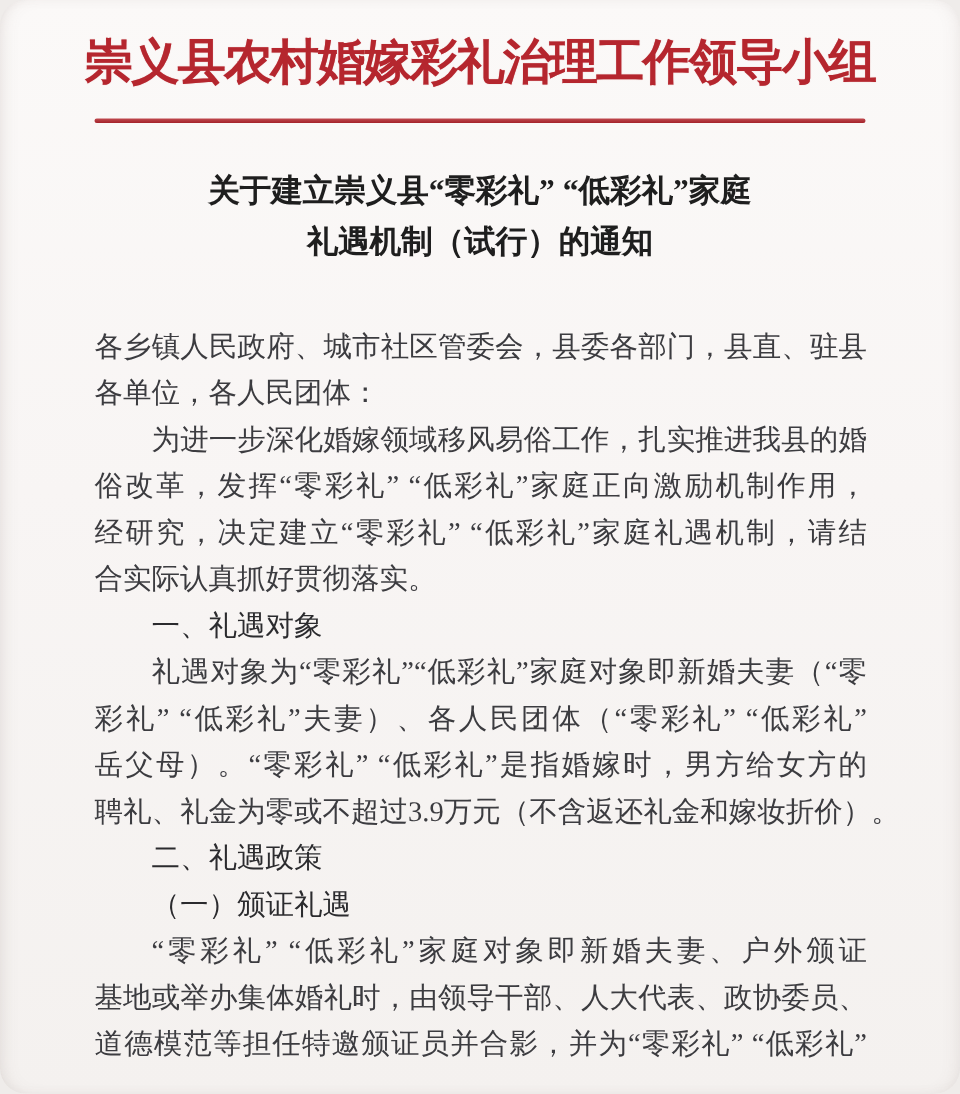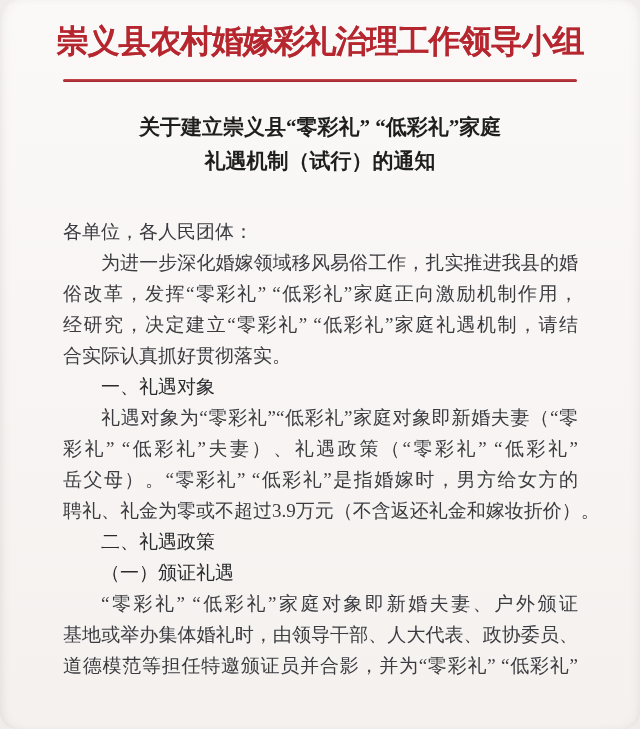--- a/index.html
+++ b/index.html
@@ -72,28 +72,29 @@
     <div class="org">崇义县农村婚嫁彩礼治理工作领导小组</div>
     <div class="rule"></div>
   </header>
 
   <h1 class="doc-title">
     <span class="t-line">关于建立崇义县“零彩礼” “低彩礼”家庭</span>
     <span class="t-line">礼遇机制（试行）的通知</span>
   </h1>
 
   <main class="body">
+    <p class="line fill">各乡镇人民政府、城市社区管委会，县委各部门，县直、驻县</p>
     <p class="line">各单位，各人民团体：</p>
     <p class="line fill indent">为进一步深化婚嫁领域移风易俗工作，扎实推进我县的婚</p>
     <p class="line fill">俗改革，发挥“零彩礼” “低彩礼”家庭正向激励机制作用，</p>
     <p class="line fill">经研究，决定建立“零彩礼” “低彩礼”家庭礼遇机制，请结</p>
     <p class="line">合实际认真抓好贯彻落实。</p>
     <p class="line bold indent">一、礼遇对象</p>
     <p class="line fill indent">礼遇对象为“零彩礼”“低彩礼”家庭对象即新婚夫妻（“零</p>
-    <p class="line fill">彩礼” “低彩礼”夫妻）、礼遇政策（“零彩礼” “低彩礼”</p>
+    <p class="line fill">彩礼” “低彩礼”夫妻）、各人民团体（“零彩礼” “低彩礼”</p>
     <p class="line fill">岳父母）。“零彩礼” “低彩礼”是指婚嫁时，男方给女方的</p>
     <p class="line fill">聘礼、礼金为零或不超过3.9万元（不含返还礼金和嫁妆折价）。</p>
     <p class="line bold indent">二、礼遇政策</p>
     <p class="line bold indent">（一）颁证礼遇</p>
     <p class="line fill indent">“零彩礼” “低彩礼”家庭对象即新婚夫妻、户外颁证</p>
     <p class="line fill">基地或举办集体婚礼时，由领导干部、人大代表、政协委员、</p>
     <p class="line fill">道德模范等担任特邀颁证员并合影，并为“零彩礼” “低彩礼”</p>
   </main>
 
 </div>

